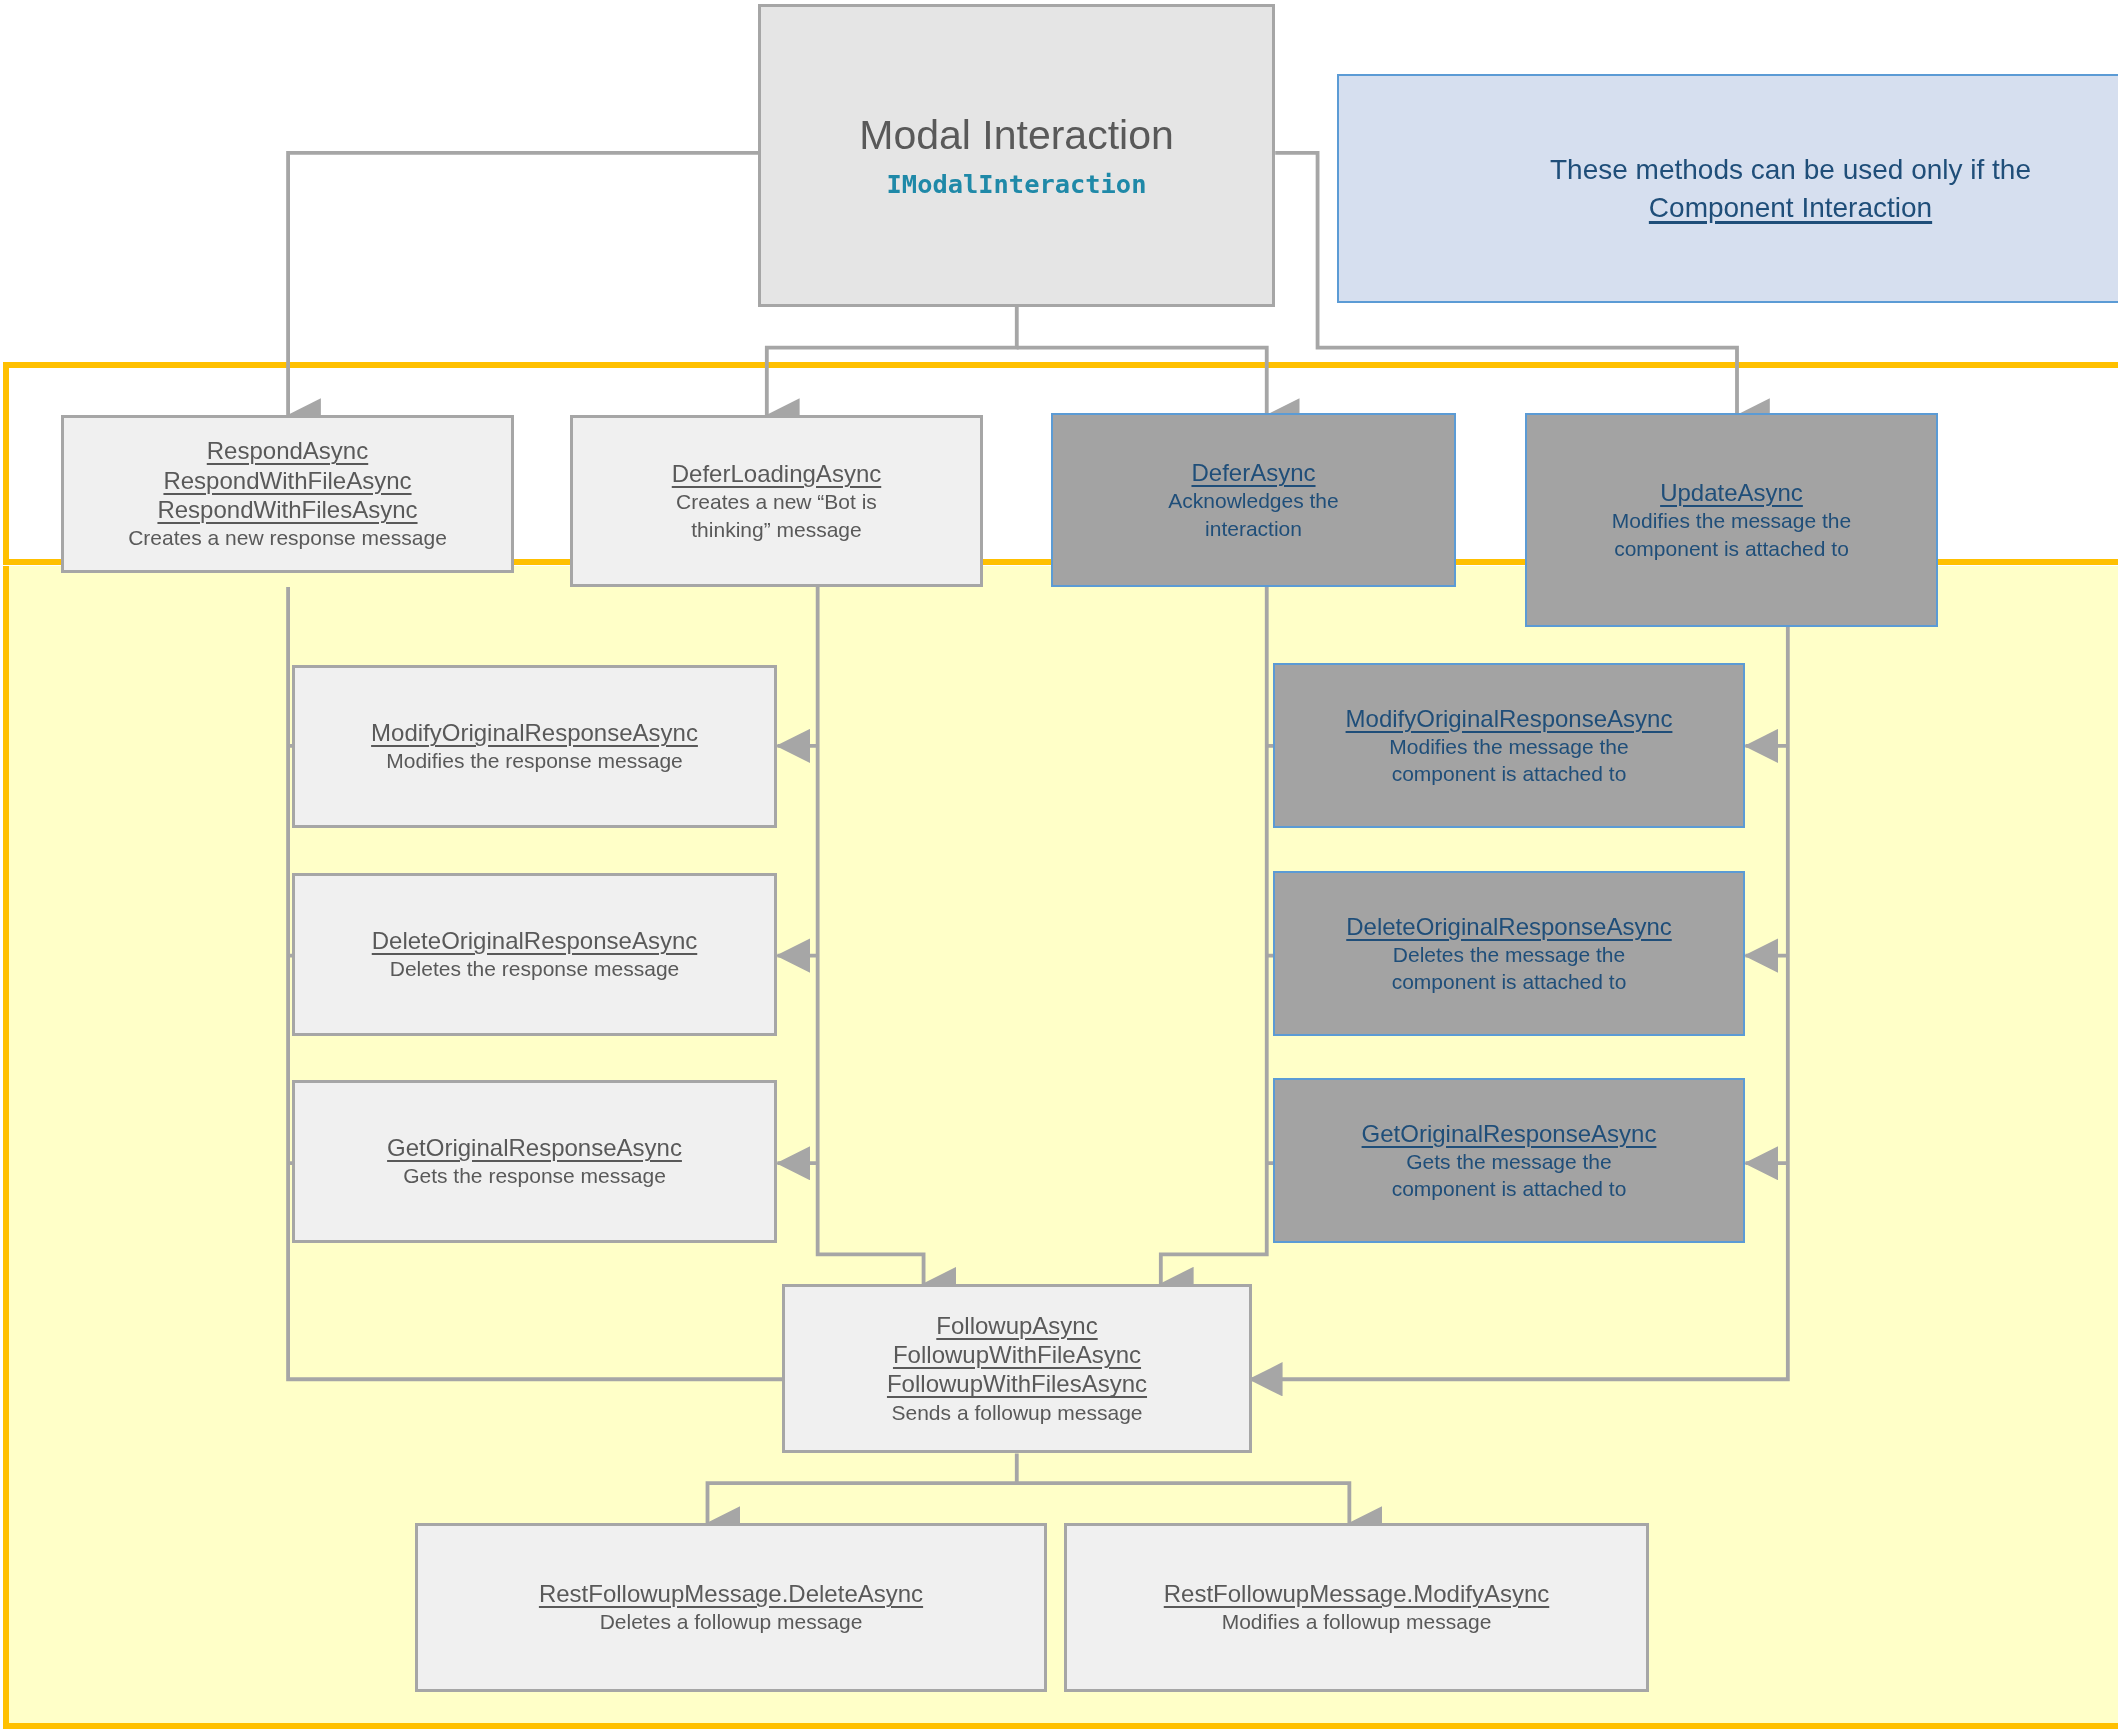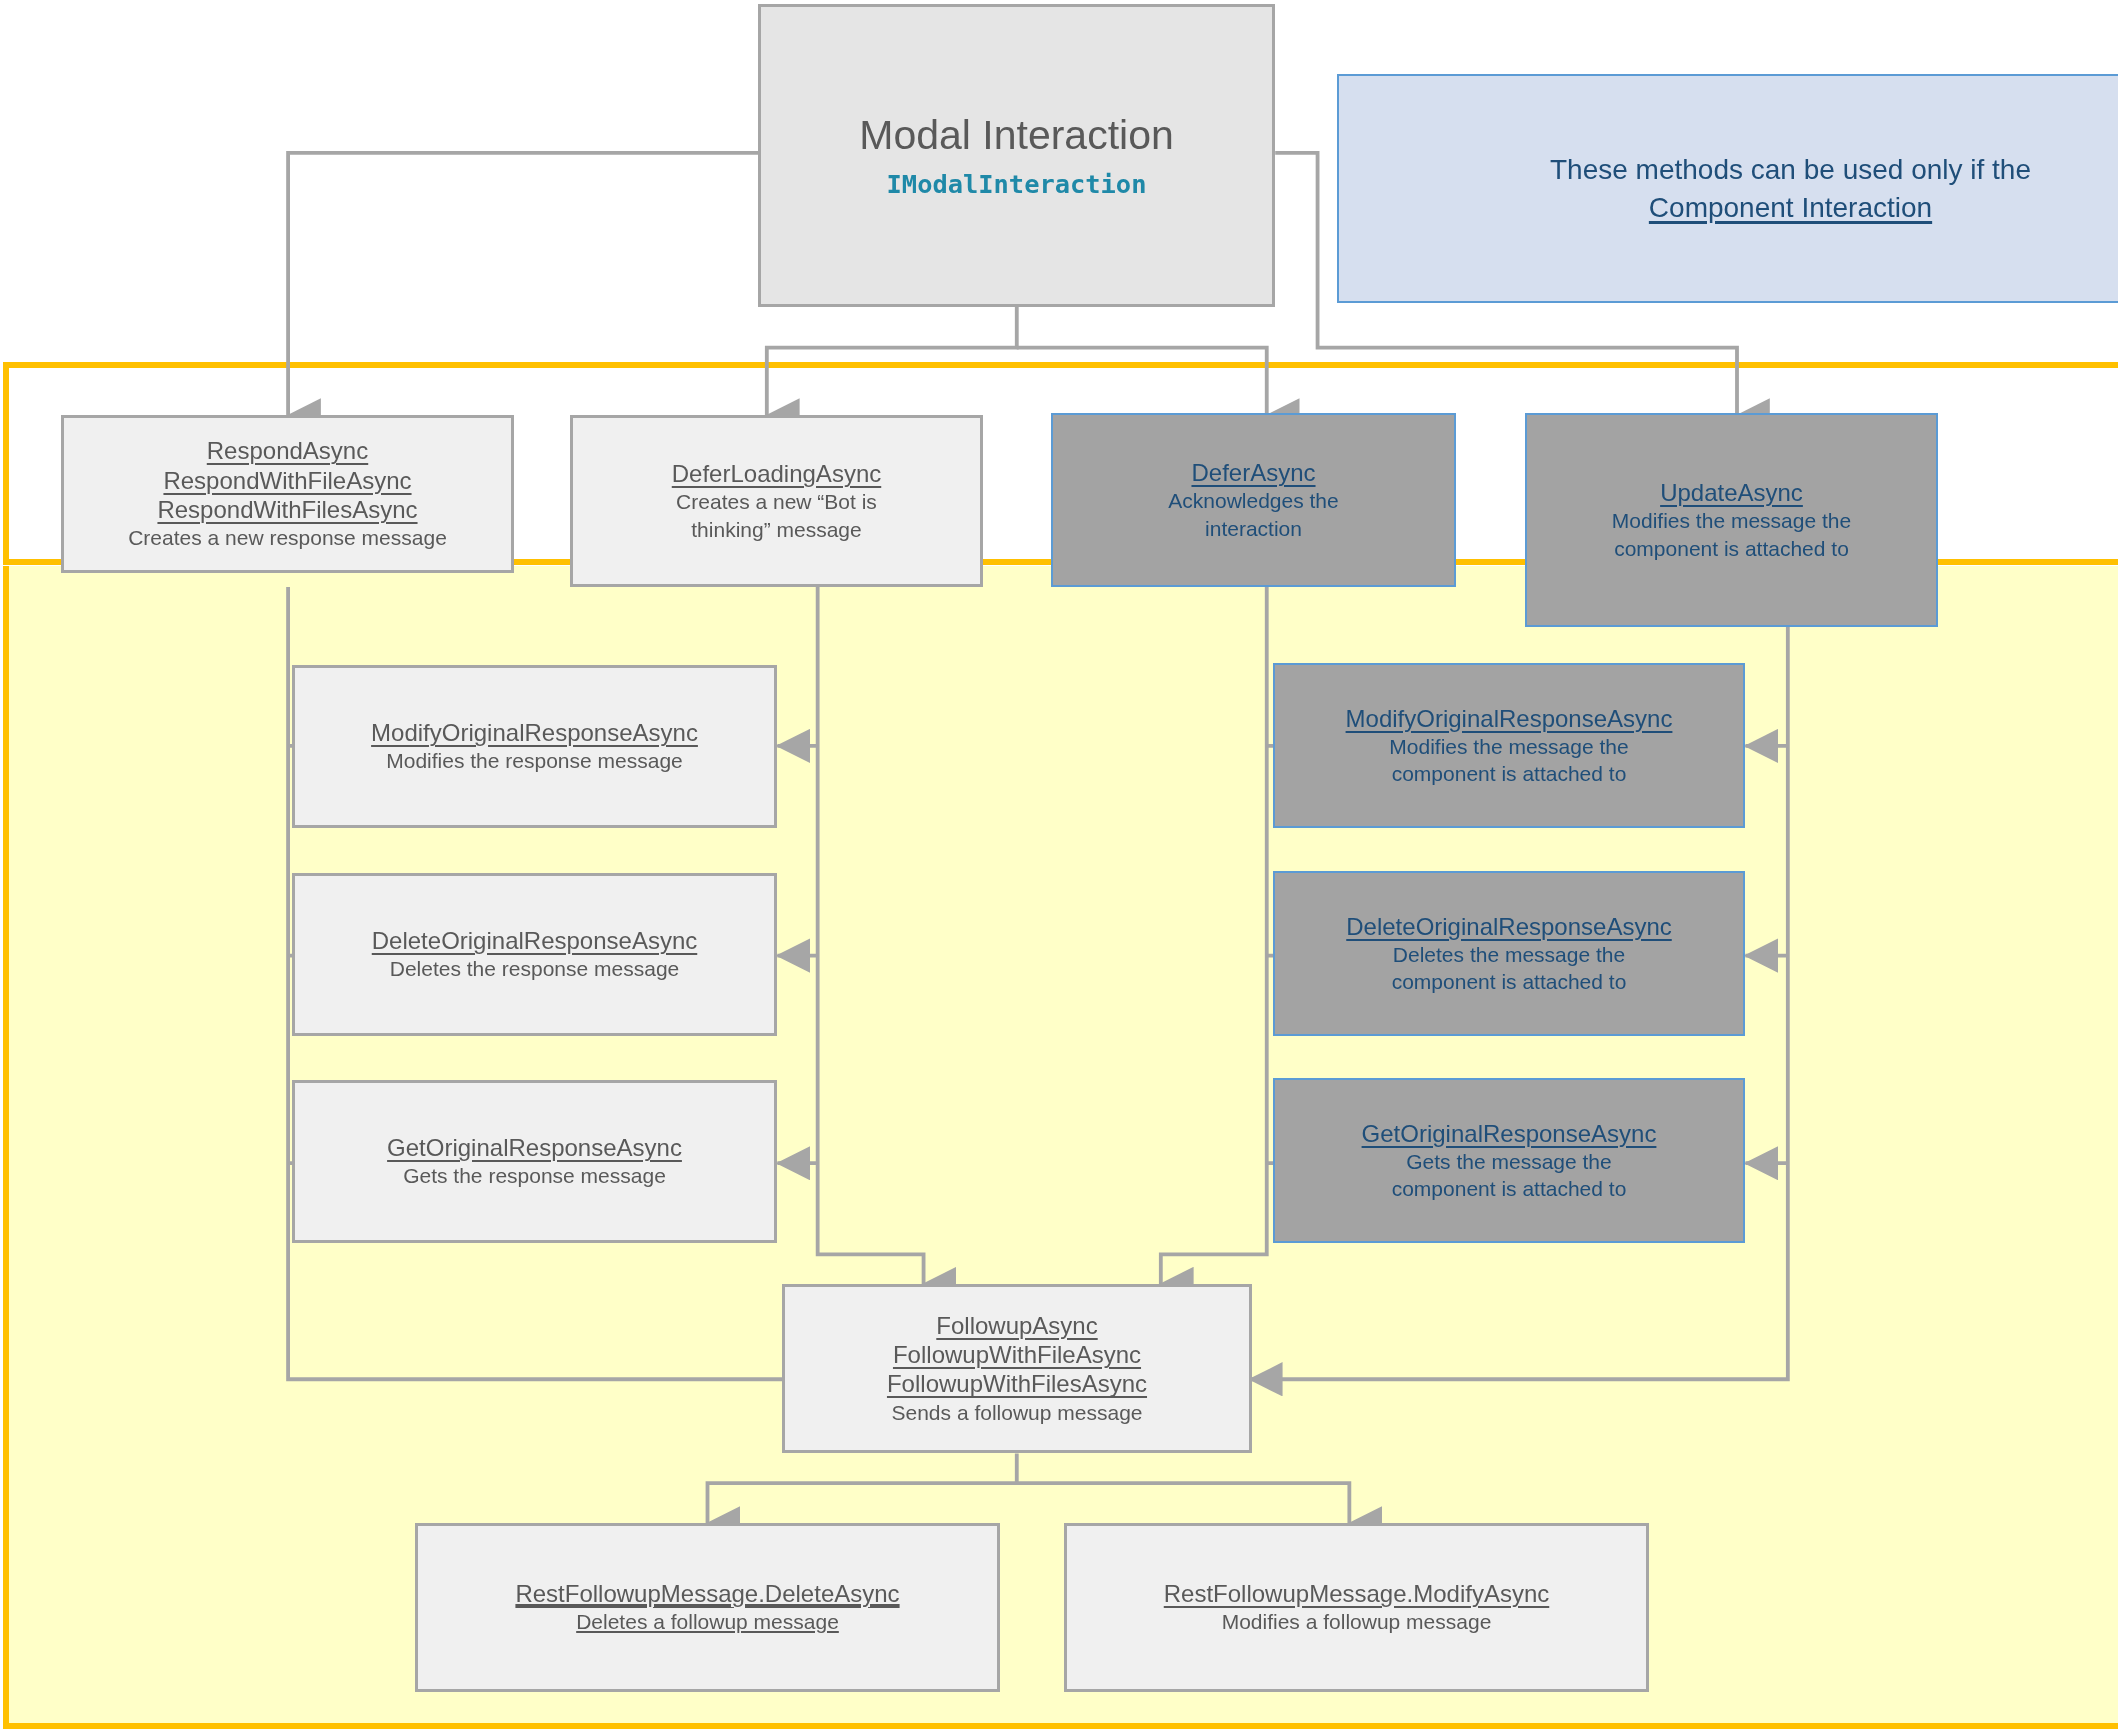--- a/index.html
+++ b/index.html
@@ -170,21 +170,21 @@
     <div class="legend-gray">interaction token’s lifetime</div>
   </div>
 
   <div class="node node-gray" style="left:782px;top:1284px;width:470px;height:169px;">
     <div class="title">FollowupAsync</div>
     <div class="title">FollowupWithFileAsync</div>
     <div class="title">FollowupWithFilesAsync</div>
     <div class="desc">Sends a followup message</div>
   </div>
 
-  <div class="node node-gray" style="left:415px;top:1523px;width:585px;height:169px;text-decoration:underline;">
+  <div class="node node-gray" style="left:415px;top:1523px;width:632px;height:169px;">
     <div class="title">RestFollowupMessage.DeleteAsync</div>
     <div class="desc">Deletes a followup message</div>
   </div>
   <div class="node node-gray" style="left:1064px;top:1523px;width:585px;height:169px;">
     <div class="title">RestFollowupMessage.ModifyAsync</div>
     <div class="desc">Modifies a followup message</div>
   </div>
 
 </div>
 

